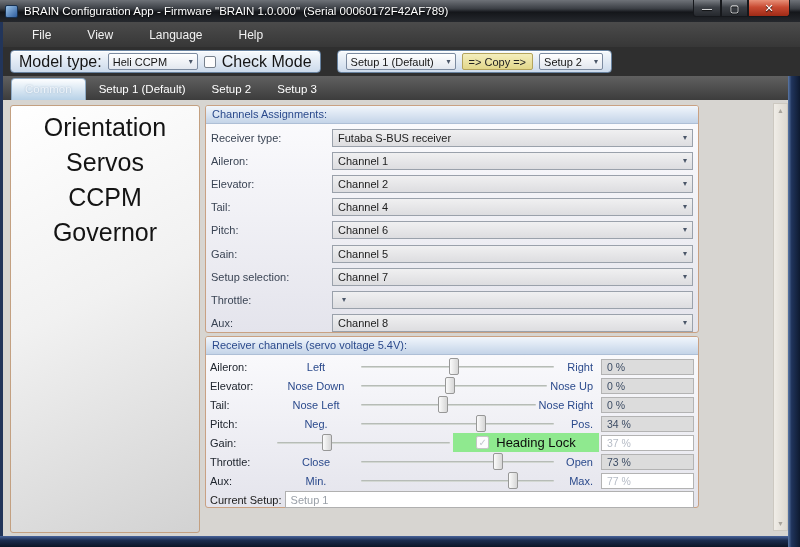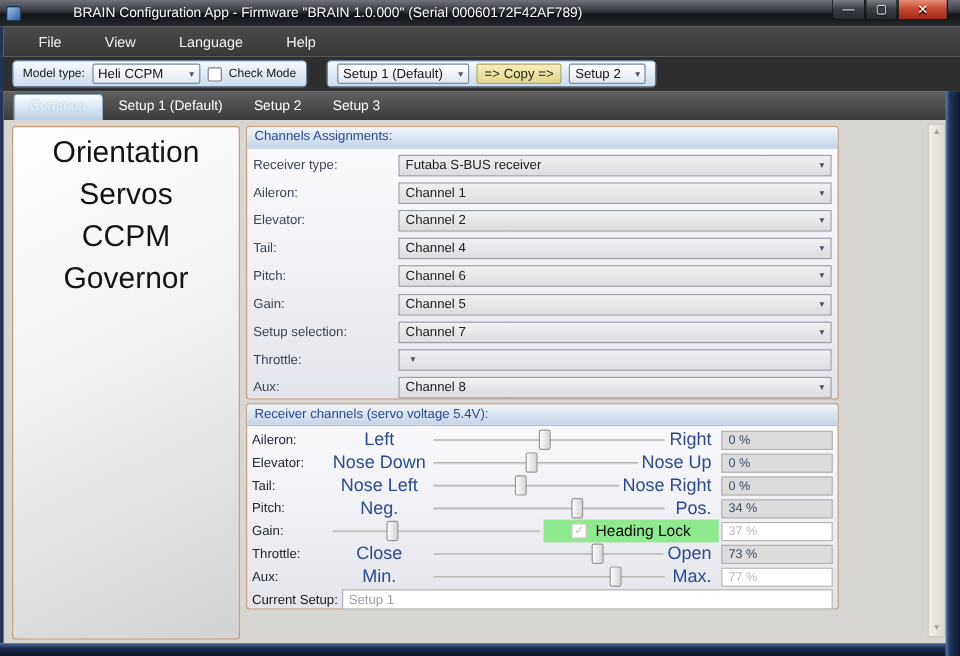--- a/index.html
+++ b/index.html
@@ -2,21 +2,21 @@
 <html><head>
 <meta charset="utf-8">
 <style>
   * { margin:0; padding:0; box-sizing:border-box; font-family:"Liberation Sans", sans-serif; }
   html,body { width:800px; height:547px; overflow:hidden; background:#000; }
   .window { position:relative; width:800px; height:547px; background:#d7d5d1; }
 
   
   .titlebar { position:absolute; left:0; top:0; width:800px; height:22px;
     background:linear-gradient(180deg,#6e7278 0%,#3a3e44 40%,#14161a 55%,#25282d 100%);
-    display:flex; align-items:center; padding-left:5px;gap:37px; }
+    display:flex; align-items:center; padding-left:5px; }
   .app-icon { width:13px; height:13px; border-radius:2px; margin-right:6px;
     background:linear-gradient(135deg,#9cc4e8,#2e5d9e); border:1px solid #17304f; }
   .title-text { color:#fff; font-size:11.5px; text-shadow:0 1px 2px #000; white-space:nowrap; }
   .win-controls { position:absolute; right:10px; top:0; display:flex; }
   .win-btn { height:17px; display:flex; align-items:center; justify-content:center;
     color:#fff; font-size:10px; border:1px solid #16181c; border-top:none;
     background:linear-gradient(#7a7e84,#3c4046 45%,#25282d); text-shadow:0 1px 1px #000; }
   .win-btn.min { width:28px; border-radius:0 0 0 3px; }
   .win-btn.max { width:27px; }
   .win-btn.close { width:42px; border-radius:0 0 3px 0;
@@ -28,21 +28,21 @@
     padding-left:15px; border-left:3px solid #22355a; }
   .menu-item { color:#f2f2f2; font-size:12px; padding:3px 14px; margin-right:8px; }
 
   
   .toolbar { position:absolute; left:0; top:47px; width:800px; height:29px;
     background:#2f2f2f; display:flex; align-items:center; padding-left:7px; gap:16px;
     border-left:3px solid #22355a; }
   .tool-group { display:flex; align-items:center; gap:6px; height:23px; padding:0 8px;
     background:linear-gradient(#f7fafd,#ccdaeb); border:1px solid #68829f; border-radius:4px;
     box-shadow:inset 0 1px 0 rgba(255,255,255,.9); }
-  .tool-label { font-size:10px; color:#151515; white-space:nowrap; }
+  .tool-label { font-size:16px; color:#151515; white-space:nowrap; }
   .tool-select { display:flex; align-items:center; height:17px; padding:0 4px;
     background:linear-gradient(#ffffff,#e2e7ef); border:1px solid #7c8ba0; border-radius:2px;
     font-size:11px; color:#151515; }
   .tool-select .txt { flex:1; white-space:nowrap; overflow:hidden; }
   .w-model { width:90px; } .w-from { width:110px; } .w-to { width:64px; }
   .dd-arrow { font-size:8px; color:#4a5668; margin-left:4px; line-height:1; }
   .tool-checkbox { width:12px; height:12px; background:#fdfdfd; border:1px solid #78828e; border-radius:2px; }
   .copy-btn { height:17px; padding:0 6px; font-size:11px; color:#222;
     background:linear-gradient(#f4eebd,#e2d78a); border:1px solid #b4a45c; border-radius:2px;
     display:flex; align-items:center; }
@@ -78,21 +78,21 @@
   .ca-body { padding:2px 5px; }
   .ca-row { height:23.2px; display:flex; align-items:center; }
   .ca-label { flex:1; font-size:11px; color:#3a4454; }
   .ca-select { width:361px; height:18px; padding:0 5px; display:flex; align-items:center;
     background:linear-gradient(#f0f0f1,#dddde0); border:1px solid #9aa1ab; font-size:11px; color:#1c1c1c; }
   .ca-select .txt { flex:1; white-space:nowrap; overflow:hidden; }
 
   .rc-body { padding:2px 4px; }
   .rc-row { height:19px; display:flex; align-items:center; }
   .rc-label { width:64px; font-size:11px; color:#20262f; white-space:nowrap; }
-  .rc-dir { font-size:15px; color:#2b4a8c; white-space:nowrap; }
+  .rc-dir { font-size:11px; color:#2b4a8c; white-space:nowrap; }
   .rc-dir-left { width:84px; text-align:center; }
   .rc-dir-right { min-width:42px; text-align:right; padding-right:6px; }
   .rc-track { flex:1; position:relative; height:19px; margin:0 3px; }
   .rc-line { position:absolute; left:0; right:0; top:9px; height:2px;
     background:linear-gradient(#a8aea8,#e2e6e2); border-radius:1px; }
   .rc-thumb { position:absolute; top:1px; width:10px; height:17px; transform:translateX(-50%);
     background:linear-gradient(90deg,#fbfbfb,#d6d6d6); border:1px solid #979797; border-radius:2px; }
   .rc-value { width:93px; height:16px; line-height:14px; padding:0 5px; margin-left:2px;
     background:#dcdcdc; border:1px solid #b3b3b3; font-size:10.5px; color:#3c4c64; }
   .rc-value.muted { background:#ffffff; color:#b6bcc6; }

